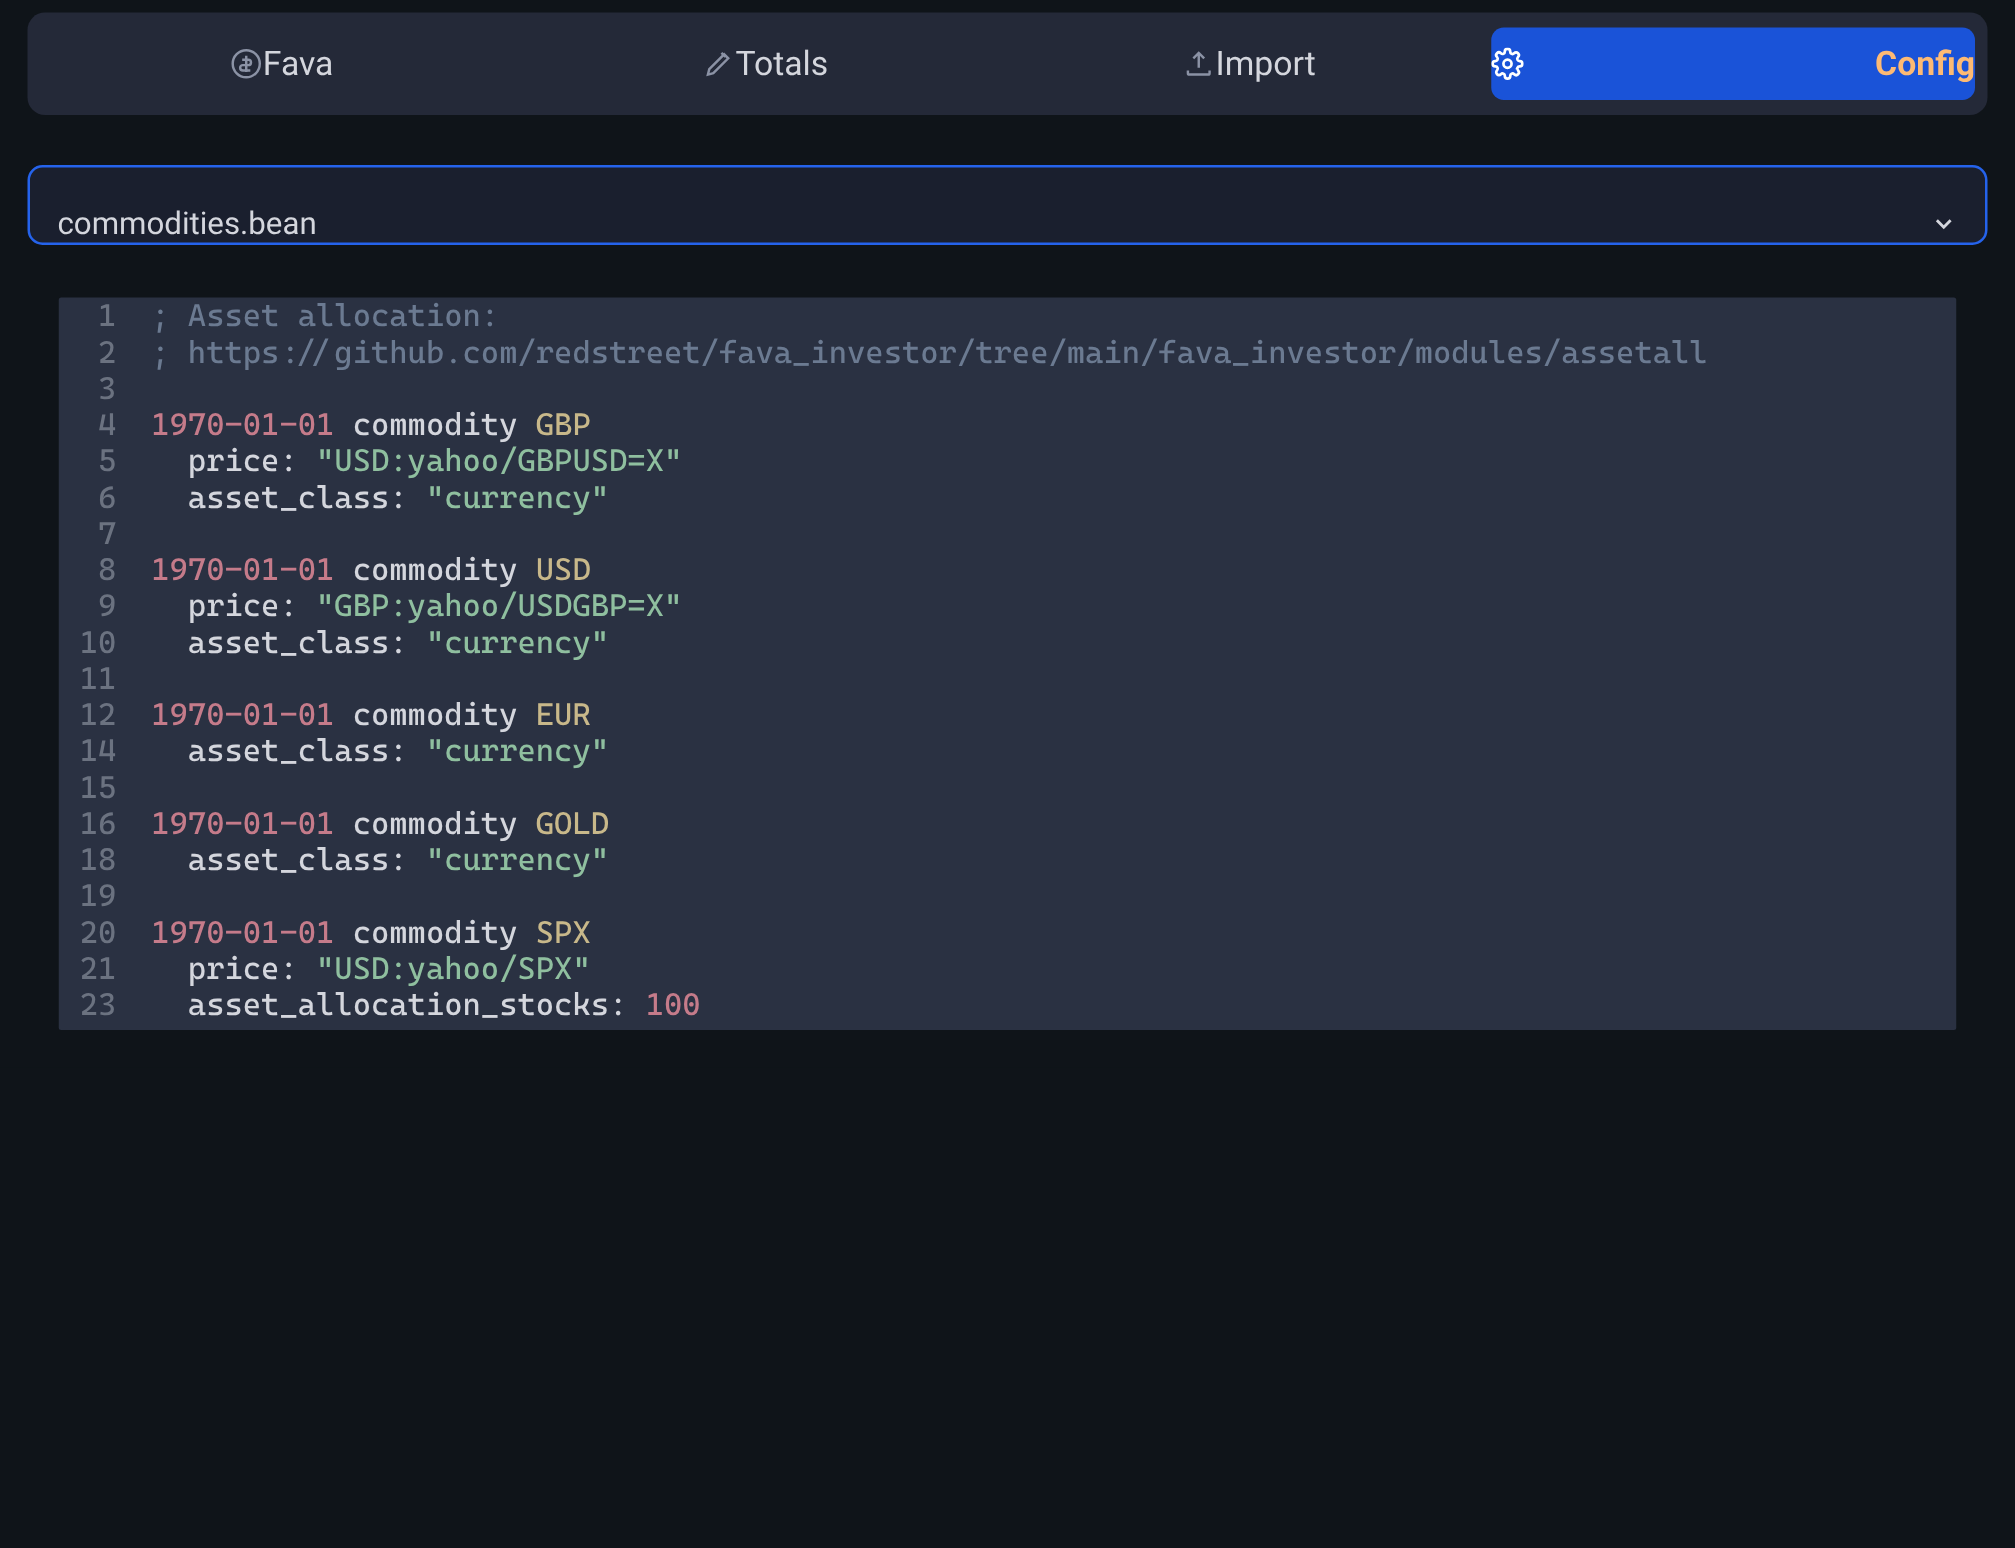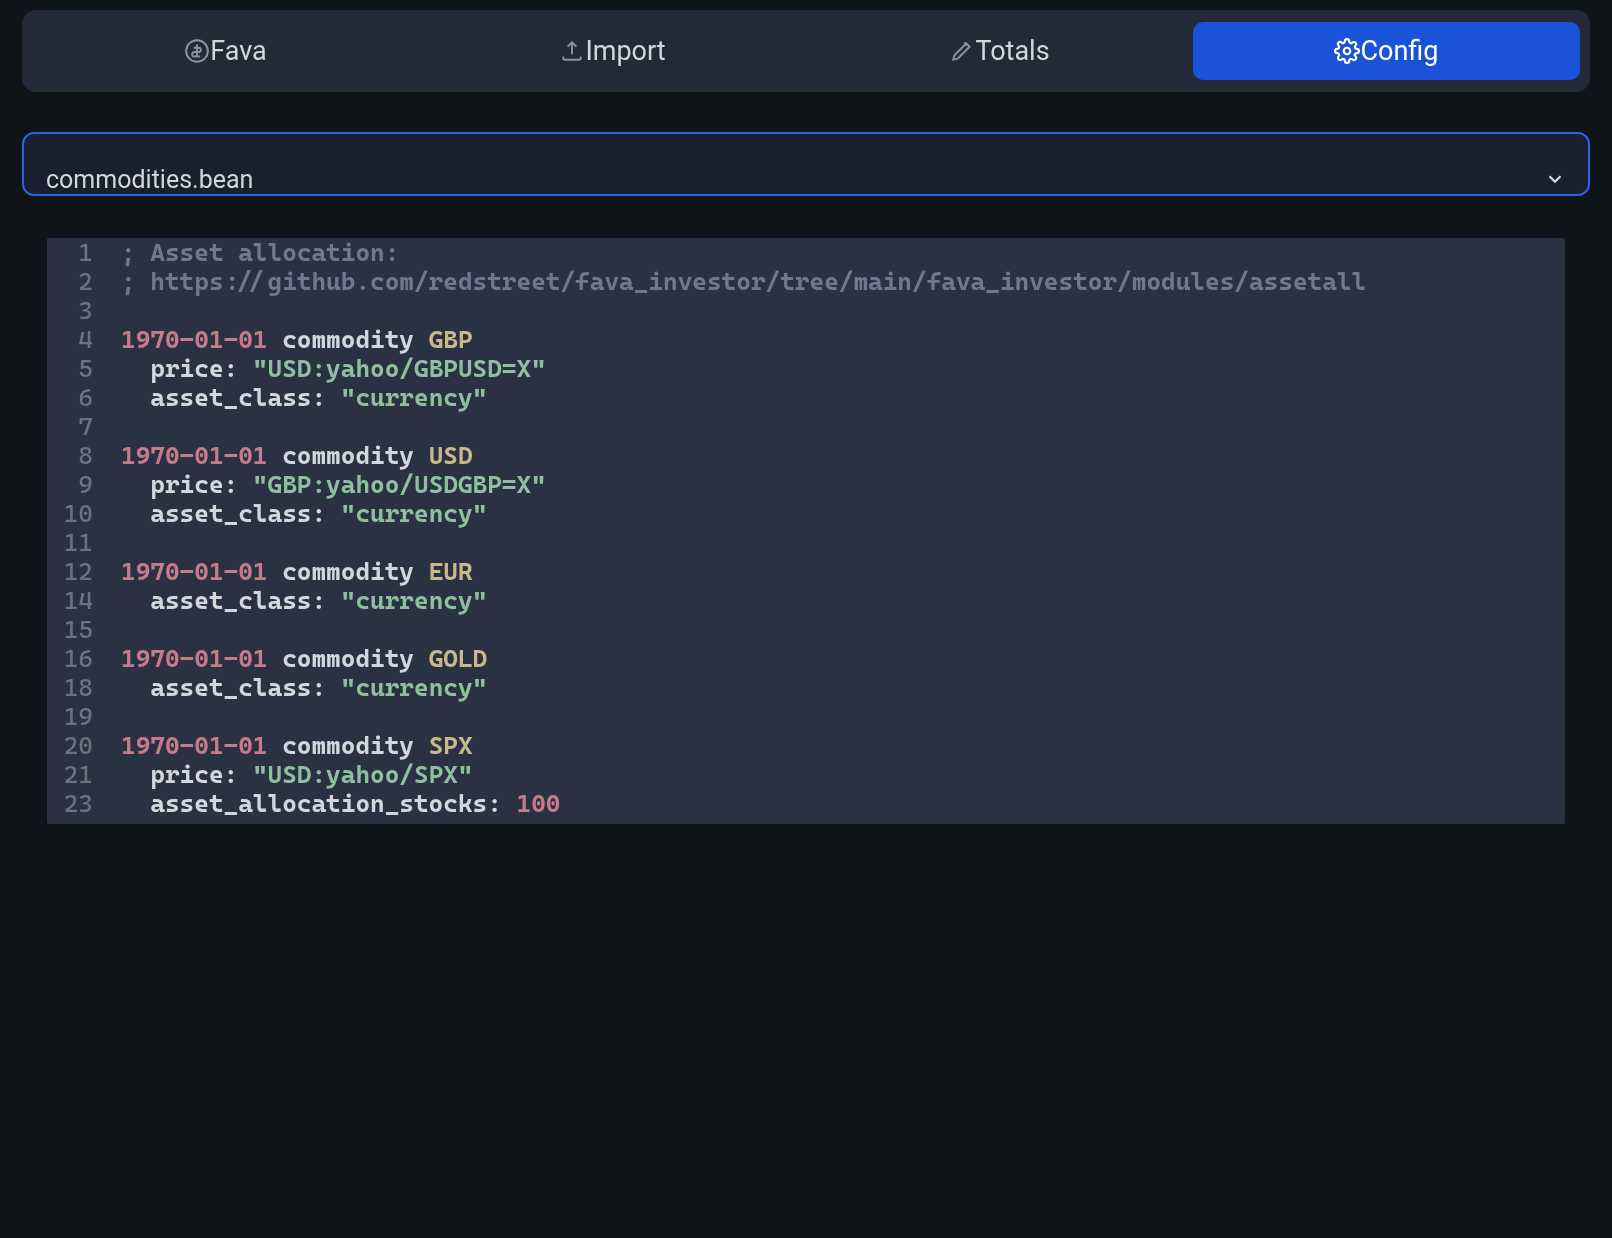--- a/index.html
+++ b/index.html
@@ -45,22 +45,23 @@
     height: 58px;
     border-radius: 10px;
     font-size: 27px;
     color: var(--text);
     cursor: pointer;
     user-select: none;
   }
   .tab .icon { display:inline-flex; color: var(--text-dim); }
   .tab.active {
     background: var(--accent);
-    font-weight: 400;
-    color: #ffffff;
+    font-weight: 700;
+    color: #fdba74;
+    justify-content: space-between;
   }
   .tab.active .icon { color:#fff; }
 
   .select-row {
     margin-top: 40px;
     background: var(--panel);
     border: 2px solid var(--border-blue);
     border-radius: 12px;
     height: 64px;
     display: flex;
@@ -89,21 +90,21 @@
     white-space: pre;
   }
   .ln {
     width: 58px;
     text-align: right;
     color: var(--gutter);
     padding-right: 12px;
     flex: 0 0 58px;
     user-select: none;
   }
-  .content { padding-left: 16px; overflow:hidden; text-overflow:clip;font-weight:bold; }
+  .content { padding-left: 16px; overflow:hidden; text-overflow:clip; }
   .c-comment { color: var(--cm-comment); }
   .c-date { color: var(--cm-date); }
   .c-kw { color: var(--cm-keyword); }
   .c-sym { color: var(--cm-symbol); }
   .c-attr { color: var(--cm-attr); }
   .c-str { color: var(--cm-string); }
   .c-num { color: var(--cm-number); }
 </style>
 </head>
 <body>
@@ -116,34 +117,34 @@
         <svg width="26" height="26" viewBox="0 0 24 24" fill="none" stroke="currentColor" stroke-width="1.8">
             <circle cx="12" cy="12" r="10"></circle>
             <path d="M12 6v12M9 9h4.5a2 2 0 110 4H9.5a2 2 0 100 4H15"></path>
           </svg>
       </span>
       <span>Fava</span>
     </div>
     <div class="tab">
       <span class="icon">
         <svg width="26" height="26" viewBox="0 0 24 24" fill="none" stroke="currentColor" stroke-width="1.8">
+            <path d="M4 20l4-1 11-11-3-3L5 16l-1 4z"></path>
+            <path d="M14 4l3 3"></path>
+          </svg>
+      </span>
+      <span>Totals</span>
+    </div>
+    <div class="tab">
+      <span class="icon">
+        <svg width="26" height="26" viewBox="0 0 24 24" fill="none" stroke="currentColor" stroke-width="1.8">
             <path d="M12 15V4M8 8l4-4 4 4"></path>
             <path d="M4 17v2a1 1 0 001 1h14a1 1 0 001-1v-2"></path>
           </svg>
       </span>
       <span>Import</span>
-    </div>
-    <div class="tab">
-      <span class="icon">
-        <svg width="26" height="26" viewBox="0 0 24 24" fill="none" stroke="currentColor" stroke-width="1.8">
-            <path d="M4 20l4-1 11-11-3-3L5 16l-1 4z"></path>
-            <path d="M14 4l3 3"></path>
-          </svg>
-      </span>
-      <span>Totals</span>
     </div>
     <div class="tab active">
       <span class="icon">
         <svg width="26" height="26" viewBox="0 0 24 24" fill="none" stroke="currentColor" stroke-width="2">
             <circle cx="12" cy="12" r="3"></circle>
             <path d="M19.4 15a1.7 1.7 0 00.34 1.87l.06.06a2 2 0 11-2.83 2.83l-.06-.06a1.7 1.7 0 00-1.87-.34 1.7 1.7 0 00-1 1.56V21a2 2 0 11-4 0v-.09a1.7 1.7 0 00-1-1.56 1.7 1.7 0 00-1.87.34l-.06.06a2 2 0 11-2.83-2.83l.06-.06a1.7 1.7 0 00.34-1.87 1.7 1.7 0 00-1.56-1H3a2 2 0 110-4h.09a1.7 1.7 0 001.56-1 1.7 1.7 0 00-.34-1.87l-.06-.06a2 2 0 112.83-2.83l.06.06a1.7 1.7 0 001.87.34H9a1.7 1.7 0 001-1.56V3a2 2 0 114 0v.09a1.7 1.7 0 001 1.56 1.7 1.7 0 001.87-.34l.06-.06a2 2 0 112.83 2.83l-.06.06a1.7 1.7 0 00-.34 1.87V9a1.7 1.7 0 001.56 1H21a2 2 0 110 4h-.09a1.7 1.7 0 00-1.56 1z"></path>
           </svg>
       </span>
       <span>Config</span>
     </div>

